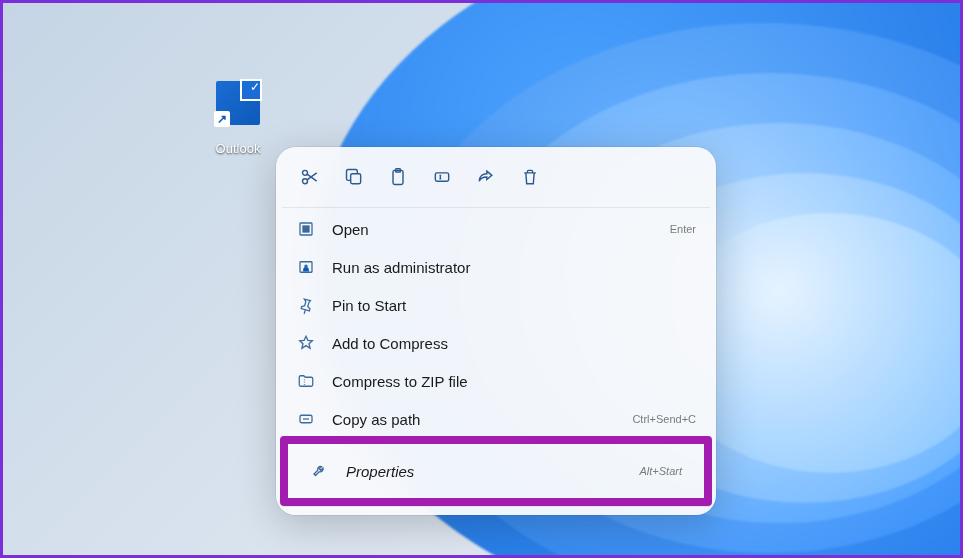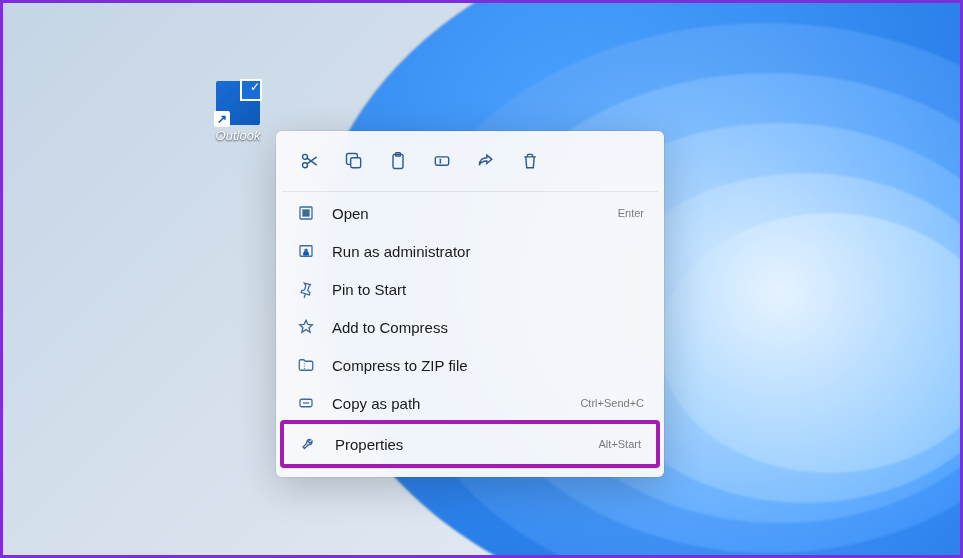--- a/index.html
+++ b/index.html
@@ -70,32 +70,31 @@
       align-items: center;
       justify-content: center;
       font-size: 12px;
       color: #0d5ab8;
       font-weight: bold;
     }
     .desktop-icon .icon-label {
       color: #fff;
       font-size: 13px;
       text-shadow: 0 1px 2px rgba(0,0,0,.7);
-      margin-top: 3px;
-      font-style: italic;
+      margin-top: 16px;
     }
 
     .context-menu {
       position: absolute;
       left: 273px;
-      top: 128px;
-      width: 388px;
+      top: 144px;
+      width: 440px;
       background: rgba(248, 249, 251, 0.96);
       backdrop-filter: blur(20px);
-      border-radius: 6px;
+      border-radius: 20px;
       box-shadow: 0 10px 40px rgba(0,0,0,.2), 0 0 0 1px rgba(0,0,0,.06);
       padding: 6px;
     }
     .action-bar {
       display: flex;
       gap: 4px;
       padding: 6px 8px 10px;
     }
     .action-btn {
       width: 40px;
@@ -131,24 +130,25 @@
       color: #3a6a9e;
       flex-shrink: 0;
     }
     .menu-item .micon svg { width: 18px; height: 18px; }
     .menu-item .label { flex: 1; }
     .menu-item .shortcut {
       color: #7a7a7a;
       font-size: 11px;
     }
     .highlight-box {
-      border: 4px solid #a21caf;
+      border: 8px solid #a21caf;
       border-radius: 4px;
       margin: -2px -2px;
-      padding: 1px;
+      padding: 8px;
+      font-style: italic;
     }
     .highlight-box .menu-item { margin: 0; }
   </style>
 </head>
 <body>
 
 <div class="desktop-bg">
   <div class="wave wave1"></div>
   <div class="wave wave2"></div>
   <div class="wave wave3"></div>

